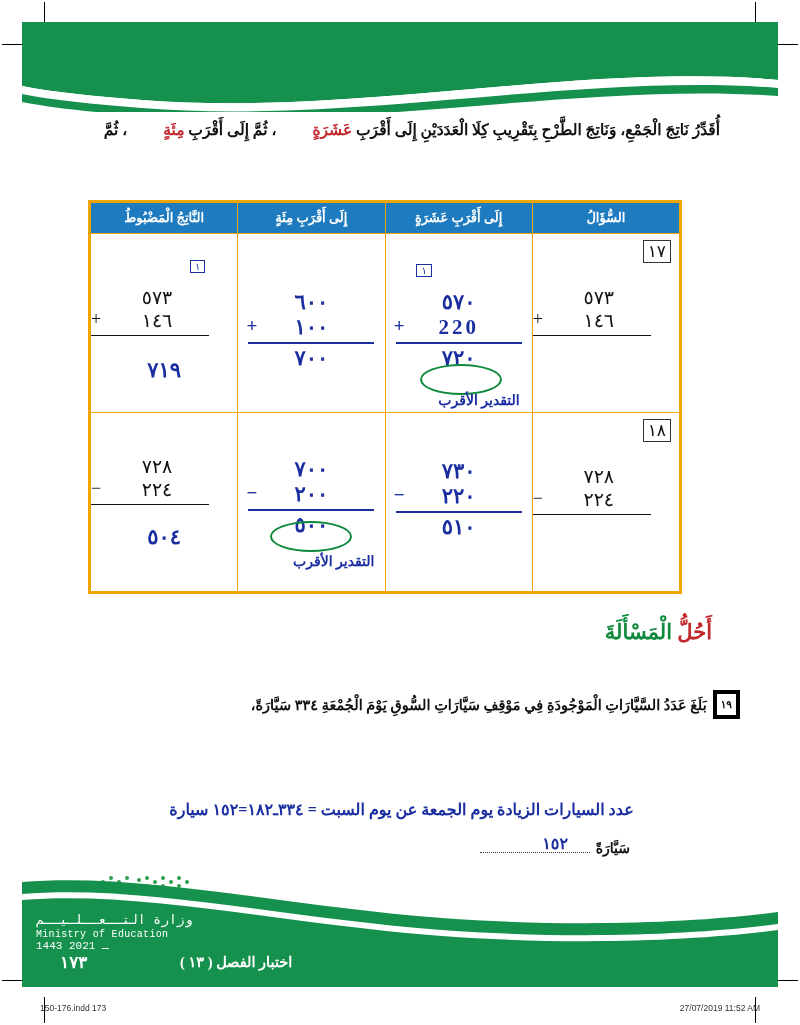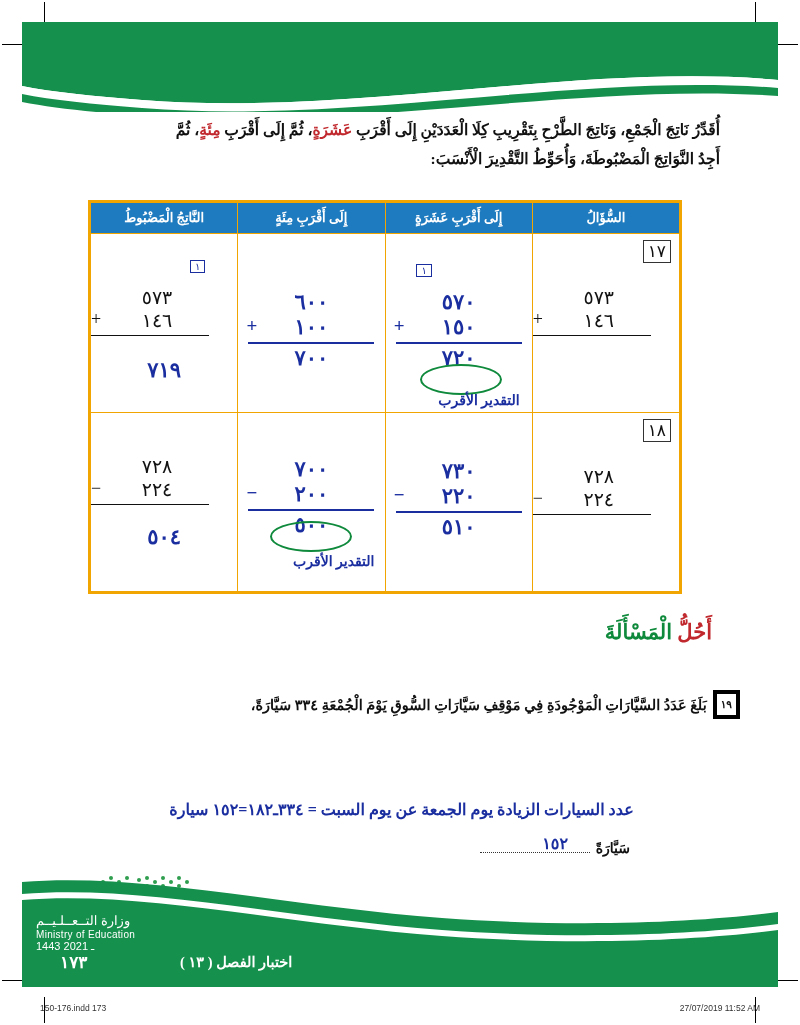--- a/index.html
+++ b/index.html
@@ -41,21 +41,21 @@
     right: 80px;
     left: 80px;
     direction: rtl;
     text-align: right;
     font-family: "Liberation Serif", serif;
     font-size: 15.5px;
     line-height: 1.85;
     color: #111;
     font-weight: bold;
   }
-  .intro .hl { color: #c0282d; }
+  .intro .hl { color: #c0282d; margin-left: 36px; }
 
   
   .table-wrap {
     position: absolute;
     top: 200px;
     left: 88px;
     width: 590px;
     direction: rtl;
     border: 2px solid #f0a500;
   }
@@ -296,21 +296,21 @@
     right: 22px;
     bottom: 38px;
     height: 115px;
     overflow: hidden;
   }
   .ministry {
     position: absolute;
     left: 36px;
     bottom: 72px;
     color: #ffffff;
-    font-family: Liberation Sans, sans-serif;
+    font-family: Liberation Mono, monospace;
     text-align: left;
     line-height: 1.15;
     z-index: 5;
   }
   .ministry .ar { font-size: 13px; direction: rtl; }
   .ministry .en { font-size: 10px; letter-spacing: .3px; }
   .ministry .yr { font-size: 11px; }
   .page-num {
     position: absolute;
     left: 60px;
@@ -361,21 +361,20 @@
 <div class="top-banner">
   <svg width="756" height="90" viewBox="0 0 756 90" xmlns="http://www.w3.org/2000/svg">
     <path d="M0,0 L756,0 L756,58 C560,40 330,95 120,78 C70,74 30,70 0,64 Z" fill="#16914d"></path>
     <path d="M0,64 C30,70 70,74 120,78 C330,95 560,40 756,58 L756,66 C560,50 330,103 120,86 C70,82 30,78 0,72 Z" fill="#ffffff"></path>
     <path d="M0,72 C30,78 70,82 120,86 C330,103 560,50 756,66 L756,74 C560,60 330,110 120,94 C70,90 30,86 0,80 Z" fill="#16914d"></path>
   </svg>
 </div>
 
 <div class="intro">
   <span>أُقَدِّرُ نَاتِجَ الْجَمْعِ، وَنَاتِجَ الطَّرْحِ بِتَقْرِيبِ كِلَا الْعَدَدَيْنِ إِلَى أَقْرَبِ </span><span class="hl">عَشَرَةٍ</span><span>، ثُمَّ إِلَى أَقْرَبِ </span><span class="hl">مِئَةٍ</span><span>، ثُمَّ</span>
-  <div>أَجِدُ النَّوَاتِجَ الْمَضْبُوطَةَ، وَأُحَوِّطُ التَّقْدِيرَ الْأَنْسَبَ:</div>
 </div>
 
 <div class="table-wrap">
   <table class="calc">
     <thead>
       <tr>
         <th style="width:25%">السُّؤَالُ</th>
         <th style="width:25%">إِلَى أَقْرَبِ عَشَرَةٍ</th>
         <th style="width:25%">إِلَى أَقْرَبِ مِئَةٍ</th>
         <th style="width:25%">النَّاتِجُ الْمَضْبُوطُ</th>
@@ -399,21 +398,21 @@
         </td>
 
         <td>
           <div class="marker" style="top:30px; right:100px;">١</div>
           <div class="hand" style="top:56px;">
             <div class="row">
                 <span>٥٧٠</span>
               </div>
             <div class="row">
                 <span class="op">+</span>
-                <span>١٥٠</span>
+                <span>220</span>
               </div>
             <div class="rule"></div>
             <div class="result">٧٢٠</div>
           </div>
           <div class="ellipse" style="top:130px; left:34px;"></div>
           <div class="nearest-label" style="top:158px; right:12px;">التقدير الأقرب</div>
         </td>
 
         <td>
           <div class="hand" style="top:56px;">

